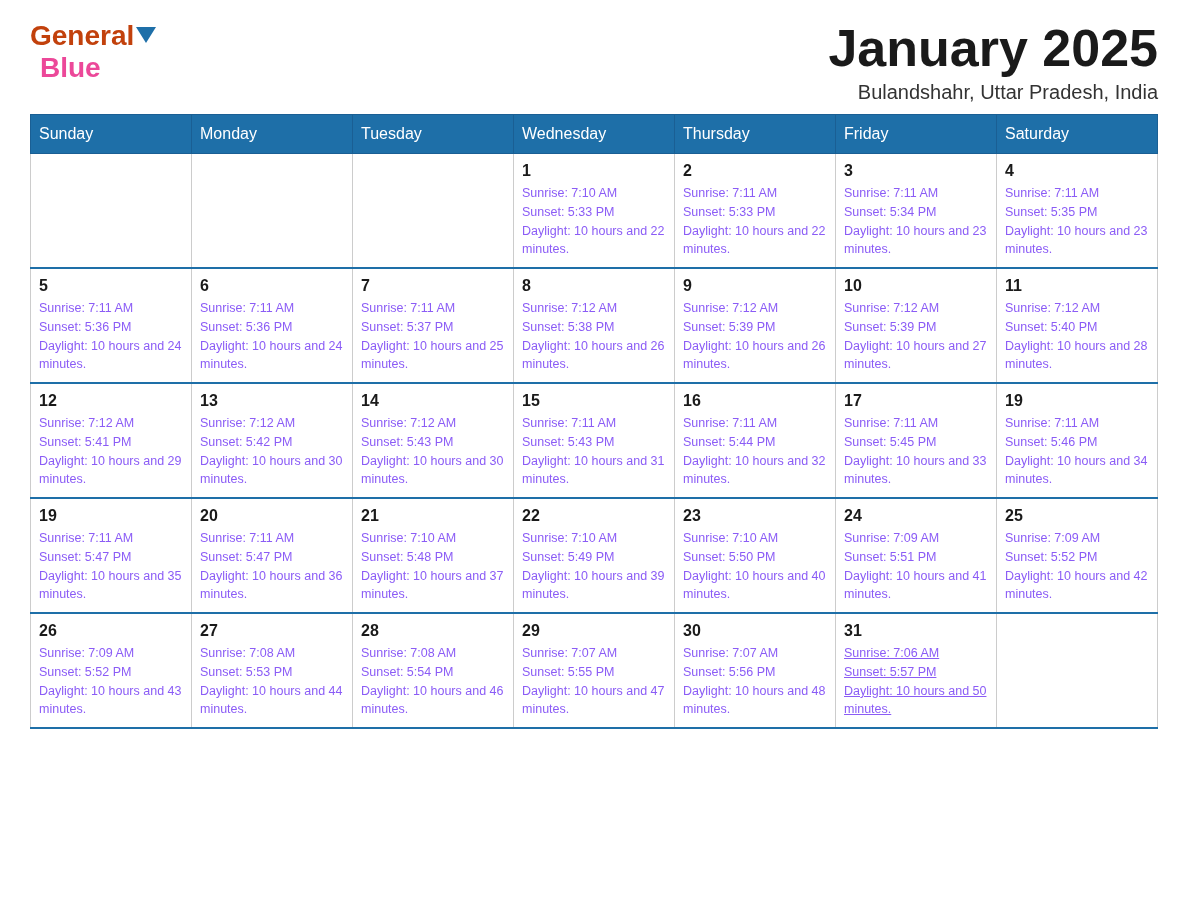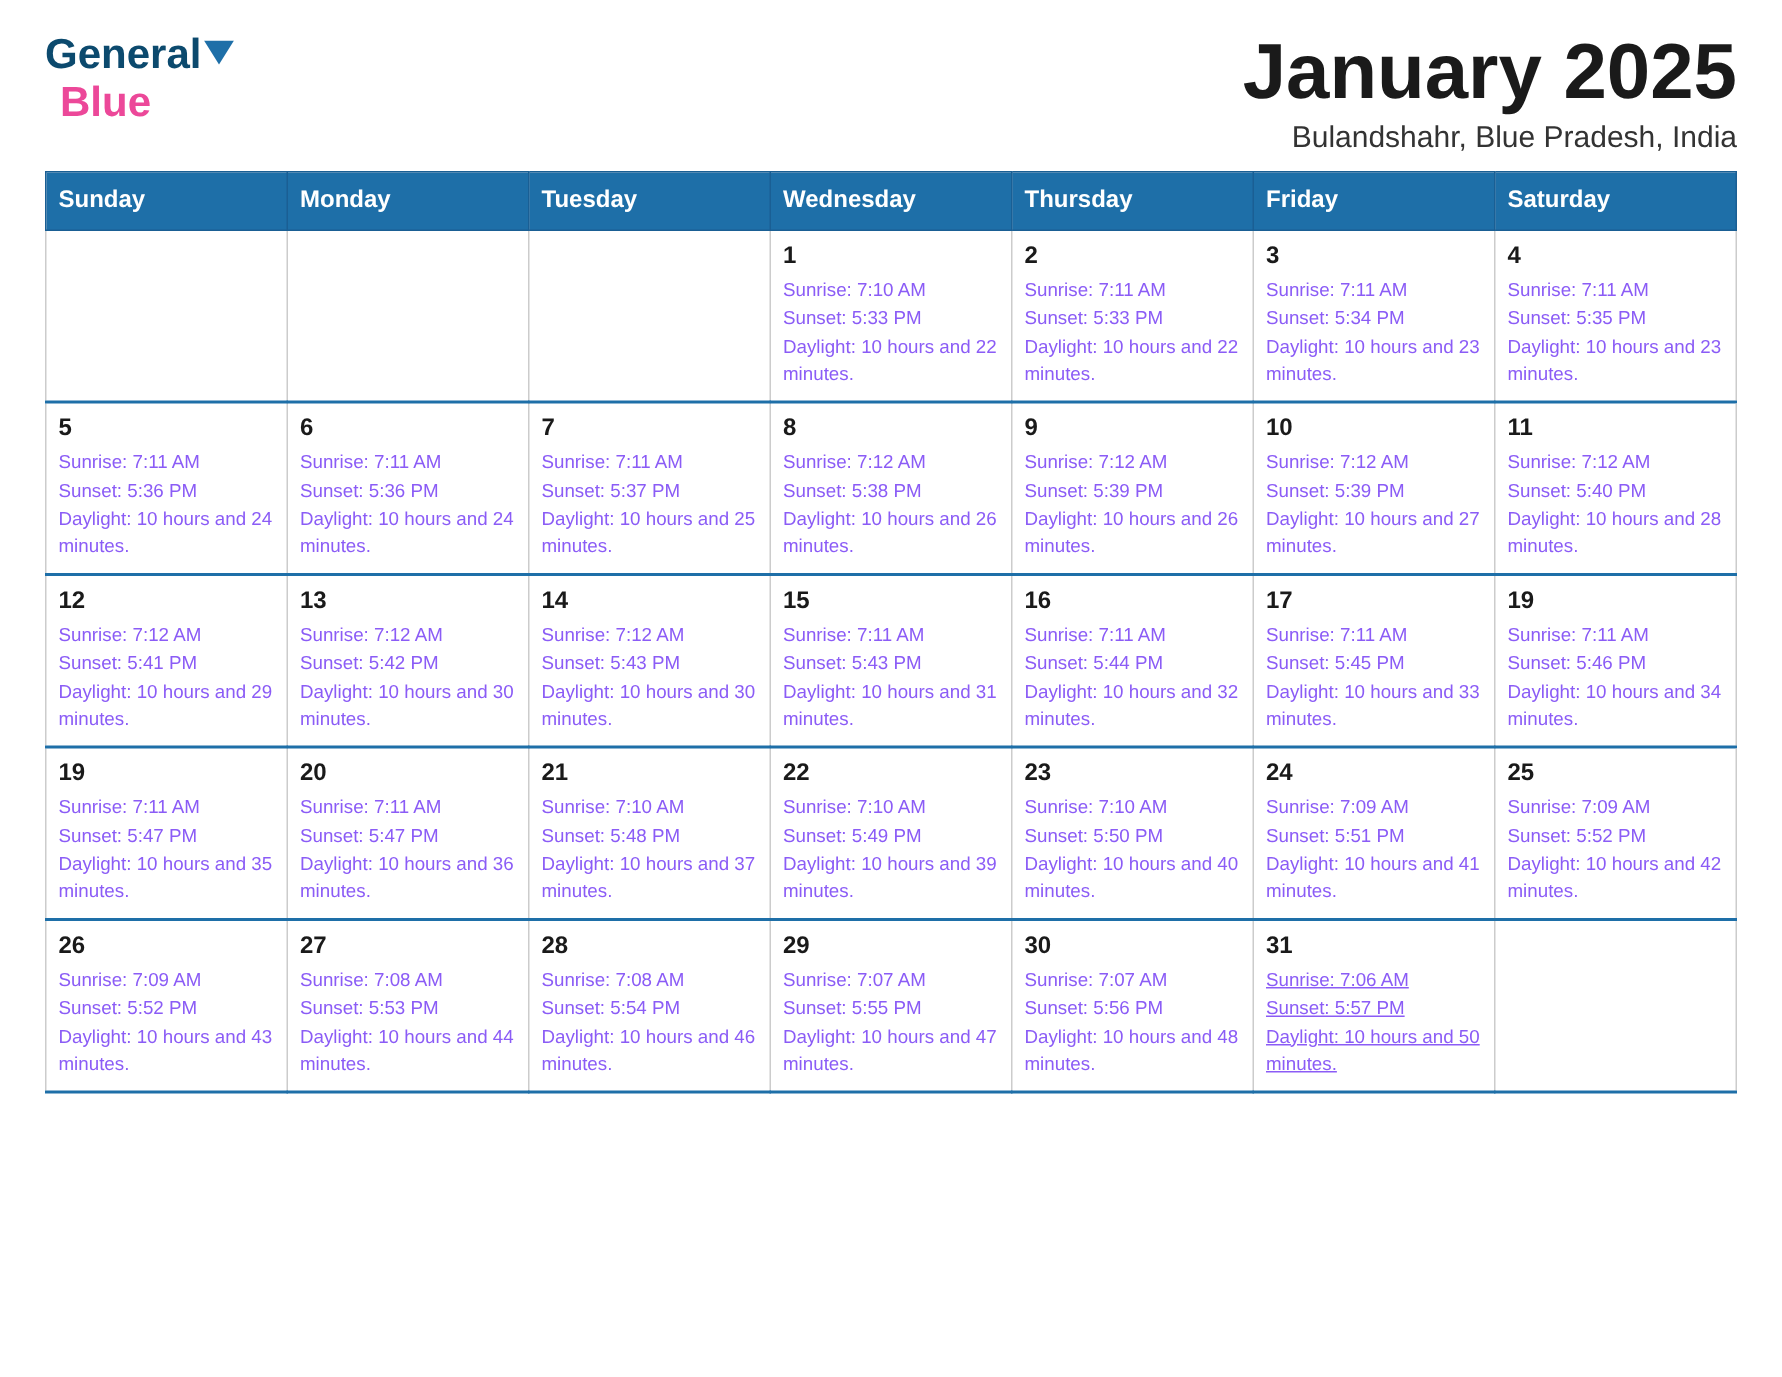--- a/index.html
+++ b/index.html
@@ -16,21 +16,21 @@
       margin-bottom: 10px;
     }
     .logo {
       display: flex;
       flex-direction: column;
       align-items: flex-start;
     }
     .logo-general {
       font-size: 28px;
       font-weight: bold;
-      color: #0c4a6e;
+      color: #c2410c;
     }
     .logo-blue {
       font-size: 28px;
       font-weight: bold;
       color: #ec4899;
       margin-left: 10px;
     }
     .logo-row {
       display: flex;
       align-items: center;
@@ -53,21 +53,21 @@
       width: 100%;
       border-collapse: collapse;
       margin-top: 8px;
     }
     .calendar thead tr {
       background-color: #1e6fa8;
     }
     .calendar thead th {
       color: #fff;
       font-size: 16px;
-      font-weight: bold;
+      font-weight: normal;
       padding: 10px 8px;
       text-align: left;
       border: 1px solid #1a5f94;
     }
     .calendar tbody td {
       vertical-align: top;
       padding: 8px;
       border: 1px solid #ccc;
       width: 14.28%;
       min-height: 110px;
@@ -98,21 +98,21 @@
     <div class="logo-row">
       <span class="logo-general">General</span>
       <svg width="20" height="20" viewBox="0 0 20 20" style="margin-left:2px; margin-top:2px;">
         <polygon points="0,0 20,0 10,16" fill="#1e6fa8"></polygon>
       </svg>
     </div>
     <span class="logo-blue">Blue</span>
   </div>
   <div class="title-block">
     <div class="month-title">January 2025</div>
-    <div class="location">Bulandshahr, Blue Pradesh, India</div>
+    <div class="location">Bulandshahr, Uttar Pradesh, India</div>
   </div>
 </div>
 
 <table class="calendar">
   <thead>
     <tr>
       <th>Sunday</th>
       <th>Monday</th>
       <th>Tuesday</th>
       <th>Wednesday</th>

